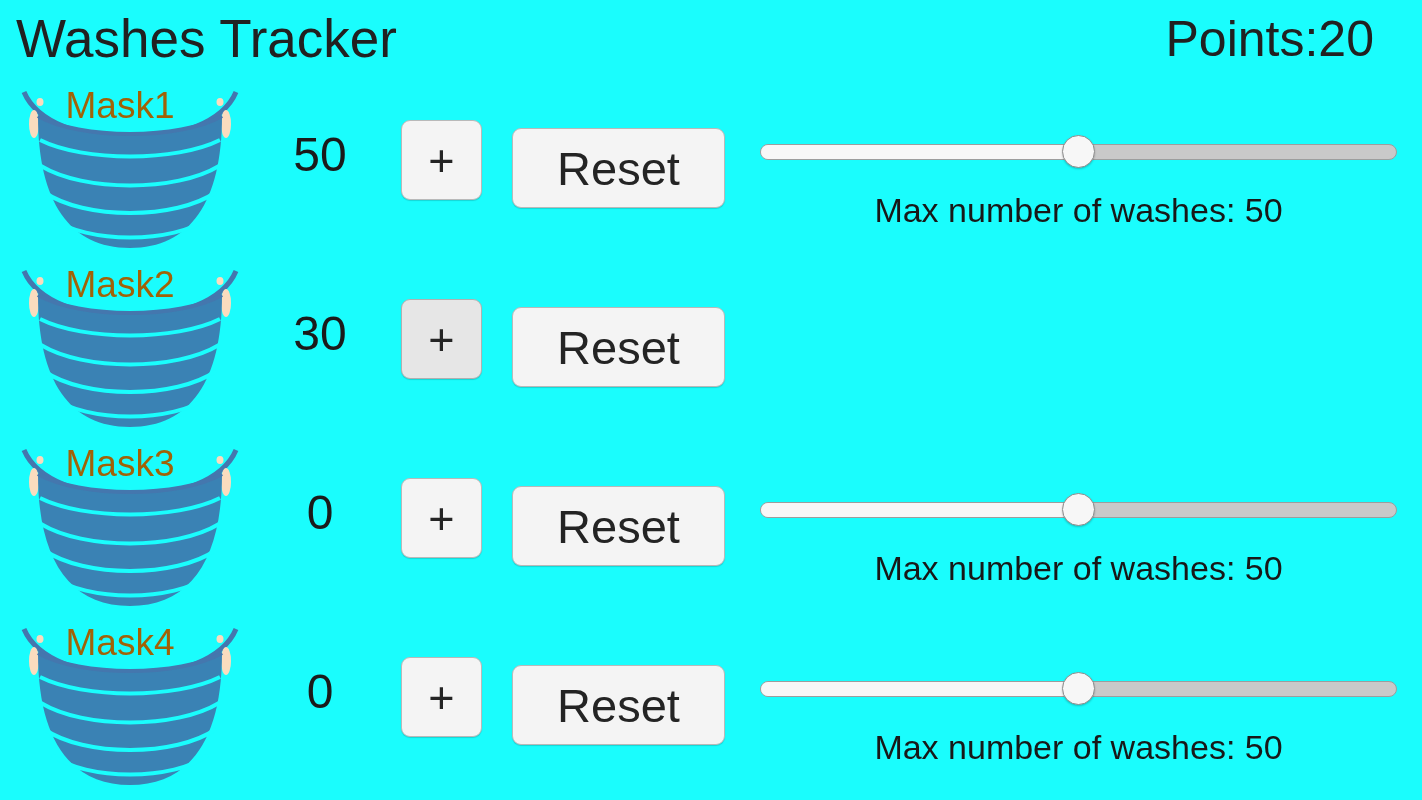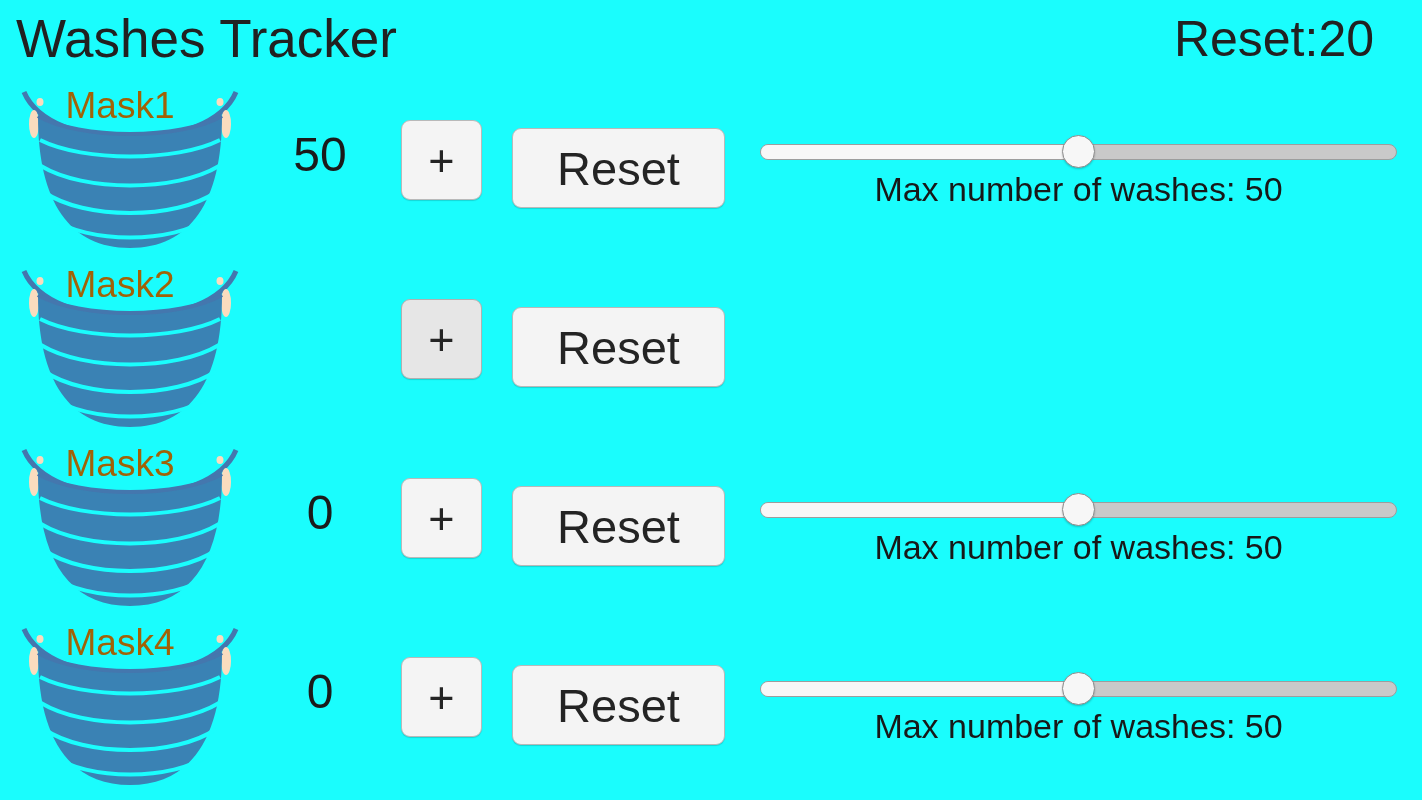--- a/index.html
+++ b/index.html
@@ -178,35 +178,35 @@
     background: #f7f7f7;
     border: 1px solid #8d8d8d;
     border-radius: 50%;
     box-shadow: 0 1px 2px rgba(0,0,0,0.22);
     cursor: pointer;
   }
 
   .slider-caption {
     position: absolute;
     left: 0;
-    top: 88px;
+    top: 109px;
     width: 637px;
     text-align: center;
     font-size: 34px;
     line-height: 42px;
     color: #181818;
     white-space: nowrap;
   }
 </style>
 </head>
 <body>
 
 <div id="app-header">
   <div id="app-title">Washes Tracker</div>
-  <div id="points-display">Reset:20</div>
+  <div id="points-display">Points:20</div>
 </div>
 
 <div class="mask-row r0">
   <div class="mask-figure">
     <svg viewBox="0 0 240 176" xmlns="http://www.w3.org/2000/svg">
       <path d="M14 10 C 40 72, 200 72, 226 10" fill="none" stroke="#4477AE" stroke-width="5"></path>
       <ellipse cx="24" cy="42" rx="5" ry="14" fill="#FBDCBE"></ellipse>
       <ellipse cx="216" cy="42" rx="5" ry="14" fill="#FBDCBE"></ellipse>
       <ellipse cx="30" cy="20" rx="3.5" ry="4" fill="#FBDCBE"></ellipse>
       <ellipse cx="210" cy="20" rx="3.5" ry="4" fill="#FBDCBE"></ellipse>
@@ -246,20 +246,21 @@
       <path d="M28 34 C 28 120, 60 166, 120 166 C 180 166, 212 120, 212 34 C 170 58, 70 58, 28 34 Z" fill="#3A82B4"></path>
       <path d="M30 58 C 74 80, 166 80, 210 58" fill="none" stroke="#1AFDFD" stroke-width="4"></path>
       <path d="M31 84 C 74 110, 166 110, 209 84" fill="none" stroke="#1AFDFD" stroke-width="4"></path>
       <path d="M34 110 C 74 138, 166 138, 206 110" fill="none" stroke="#1AFDFD" stroke-width="4"></path>
       <path d="M42 136 C 76 162, 164 162, 198 136" fill="none" stroke="#1AFDFD" stroke-width="4"></path>
       <path d="M28 34 C 70 58, 170 58, 212 34" fill="none" stroke="#4477AE" stroke-width="4"></path>
     </svg>
   </div>
   <div class="mask-label">Mask2</div>
 
+  <div class="wash-count">30</div>
 
   <button class="btn btn-increment pressed">+</button>
   <button class="btn btn-reset">Reset</button>
 
 </div>
 
 <div class="mask-row r2">
   <div class="mask-figure">
     <svg viewBox="0 0 240 176" xmlns="http://www.w3.org/2000/svg">
       <path d="M14 10 C 40 72, 200 72, 226 10" fill="none" stroke="#4477AE" stroke-width="5"></path>

